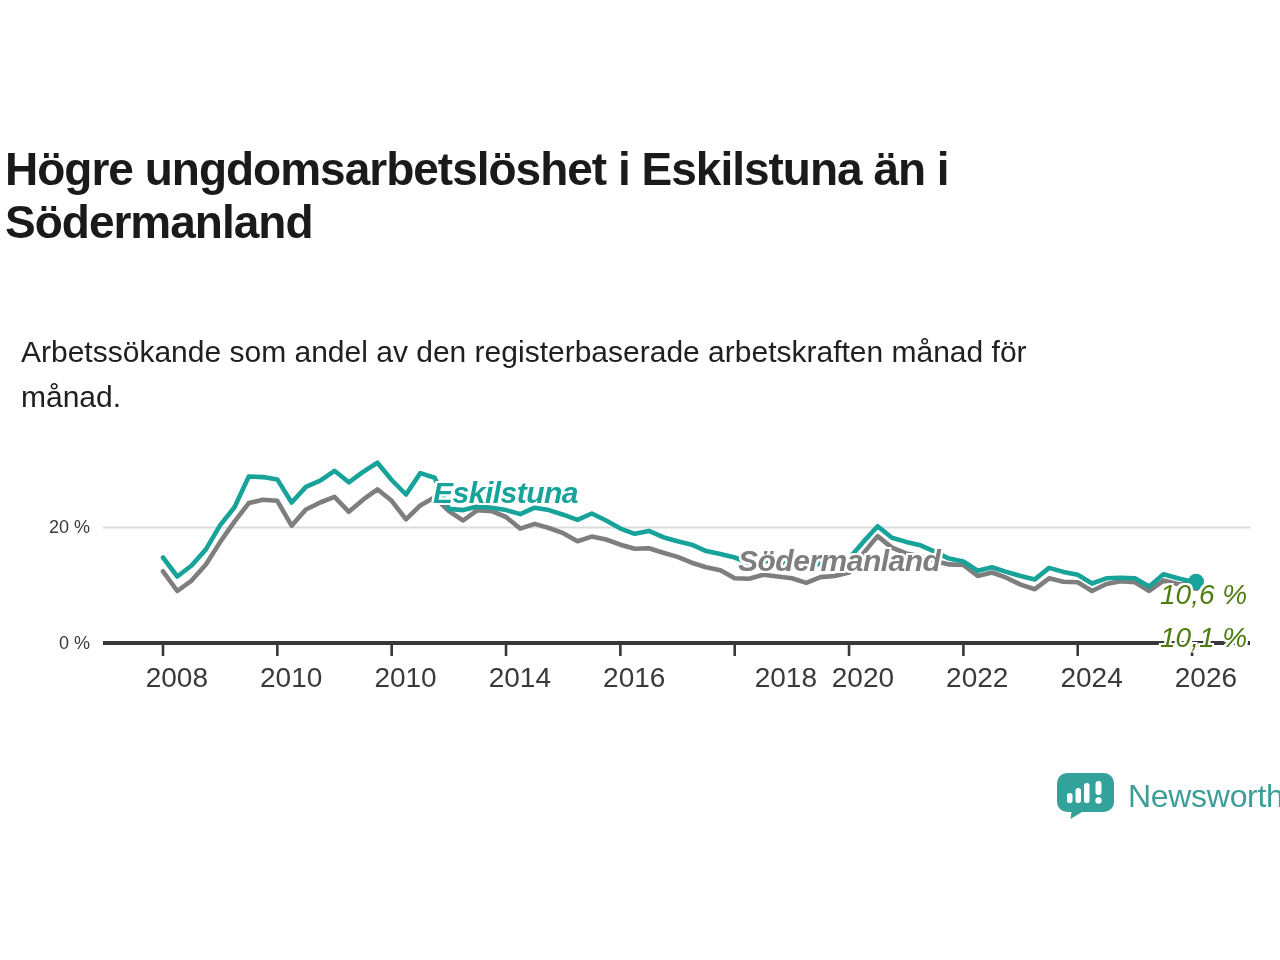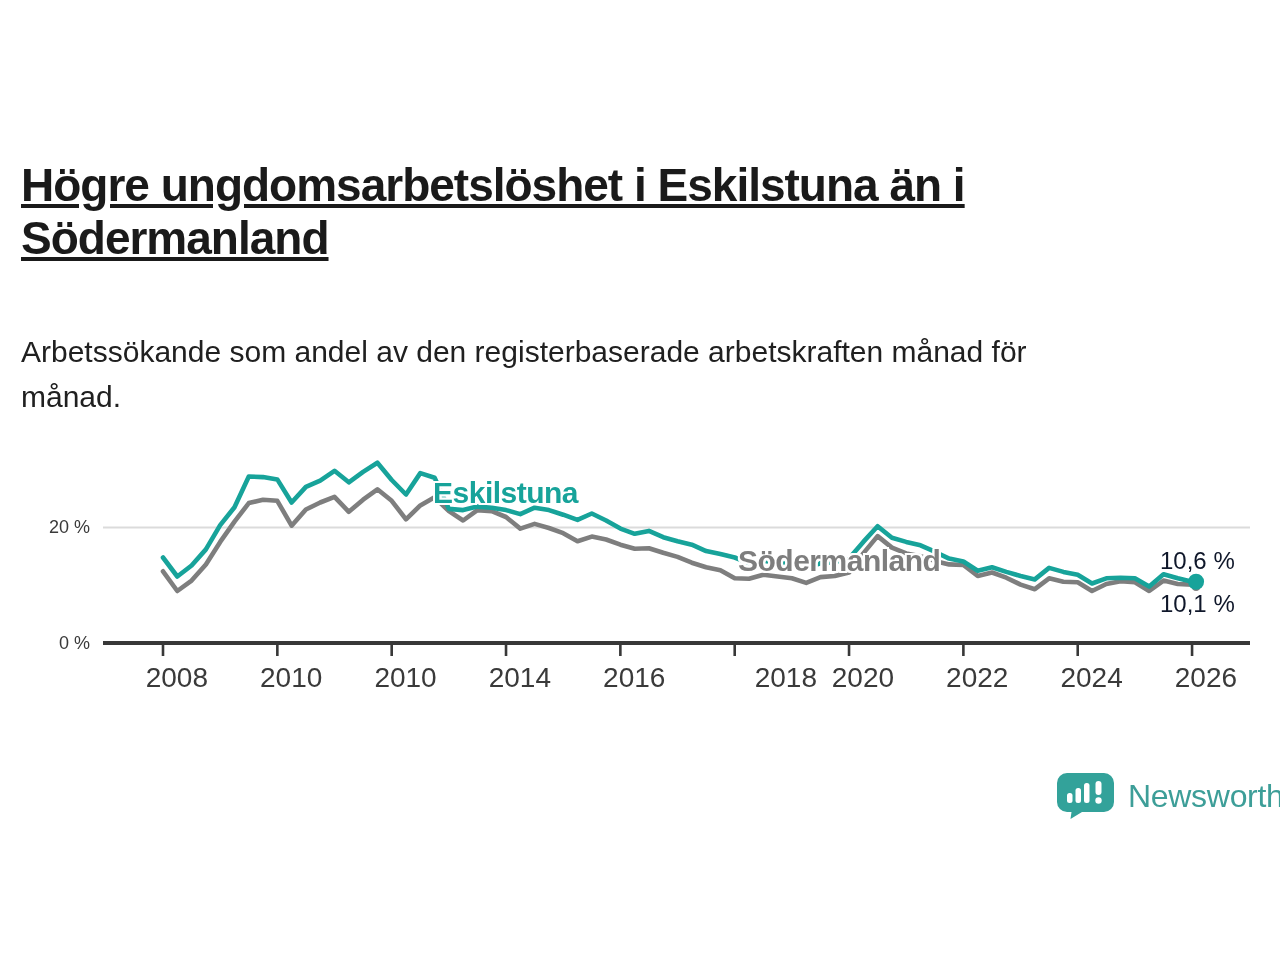--- a/index.html
+++ b/index.html
@@ -22,42 +22,43 @@
     position:absolute; left:10px; width:80px; text-align:right;
     font-size:18px; color:#3a3a3a; line-height:28px;
   }
   .xlab{
     position:absolute; top:662px; width:90px; text-align:right;
     font-size:28px; color:#3a3a3a;
   }
   .halo{
     text-shadow:-2px -2px 0 #fff, 2px -2px 0 #fff, -2px 2px 0 #fff, 2px 2px 0 #fff,
                 -2px 0 0 #fff, 2px 0 0 #fff, 0 -2px 0 #fff, 0 2px 0 #fff;
+    font-style:italic;
   }
   .series-label{
     position:absolute; font-size:30px; font-weight:bold; letter-spacing:-0.5px;
     white-space:nowrap;
   }
   .value-label{
-    position:absolute; font-size:24px; color:#0f172a; white-space:nowrap;
+    position:absolute; font-size:28px; color:#4d7c0f; white-space:nowrap;margin-top:32px;
   }
   .logo{
     position:absolute; left:1057px; top:772px; height:48px;
     display:flex; align-items:center; gap:14px; text-decoration:none; cursor:pointer;
   }
   .logo-text{
     font-size:32px; color:#3d9e98; letter-spacing:-0.3px;
   }
 </style>
 </head>
 <body>
 
 <div class="fig">
 
-  <h1 class="title" style="margin:16px;text-decoration:underline;">
+  <h1 class="title" style="margin:0;">
     <span style="display:block">Högre ungdomsarbetslöshet i Eskilstuna än i</span>
     <span style="display:block">Södermanland</span>
   </h1>
 
   <p class="subtitle" style="margin:16px;">
     <span style="display:block">Arbetssökande som andel av den registerbaserade arbetskraften månad för</span>
     <span style="display:block">månad.</span>
   </p>
 
   <div class="chart">

